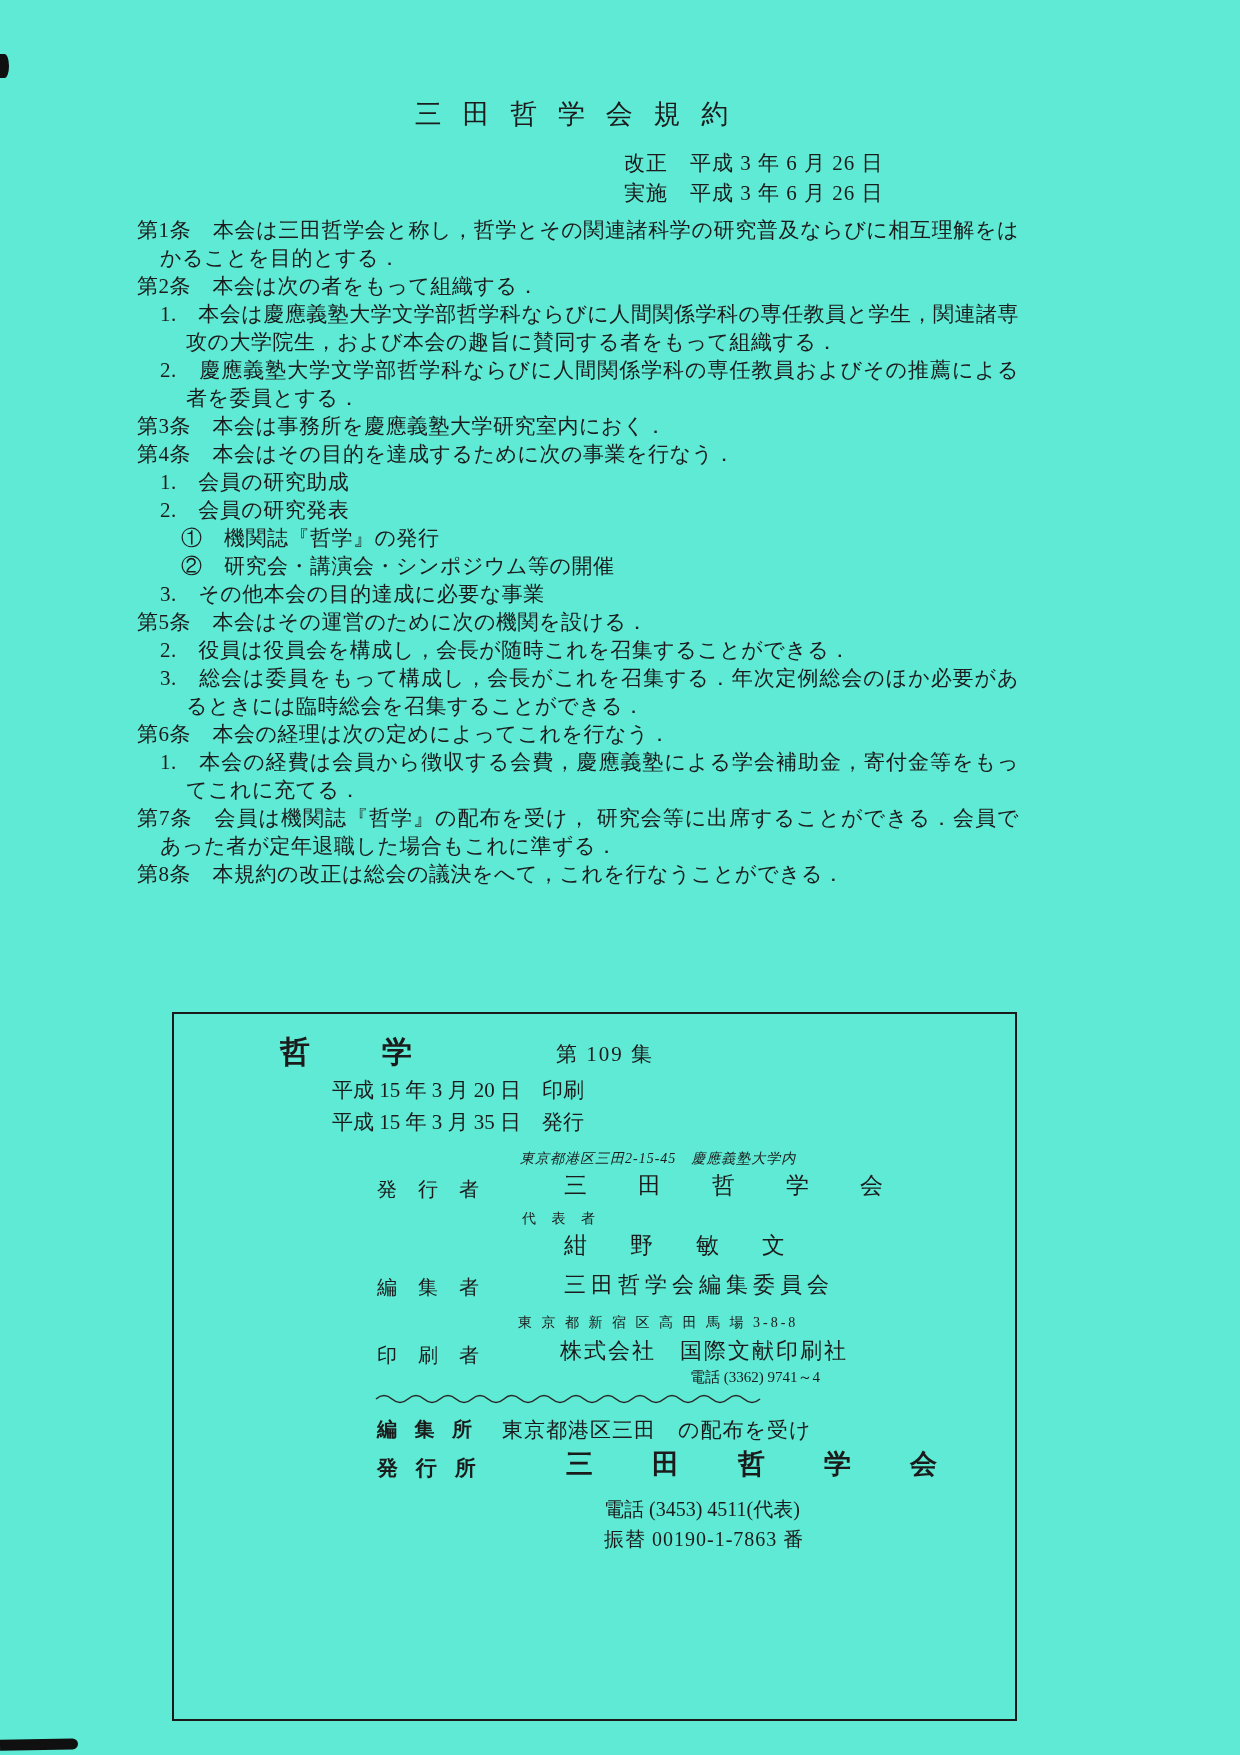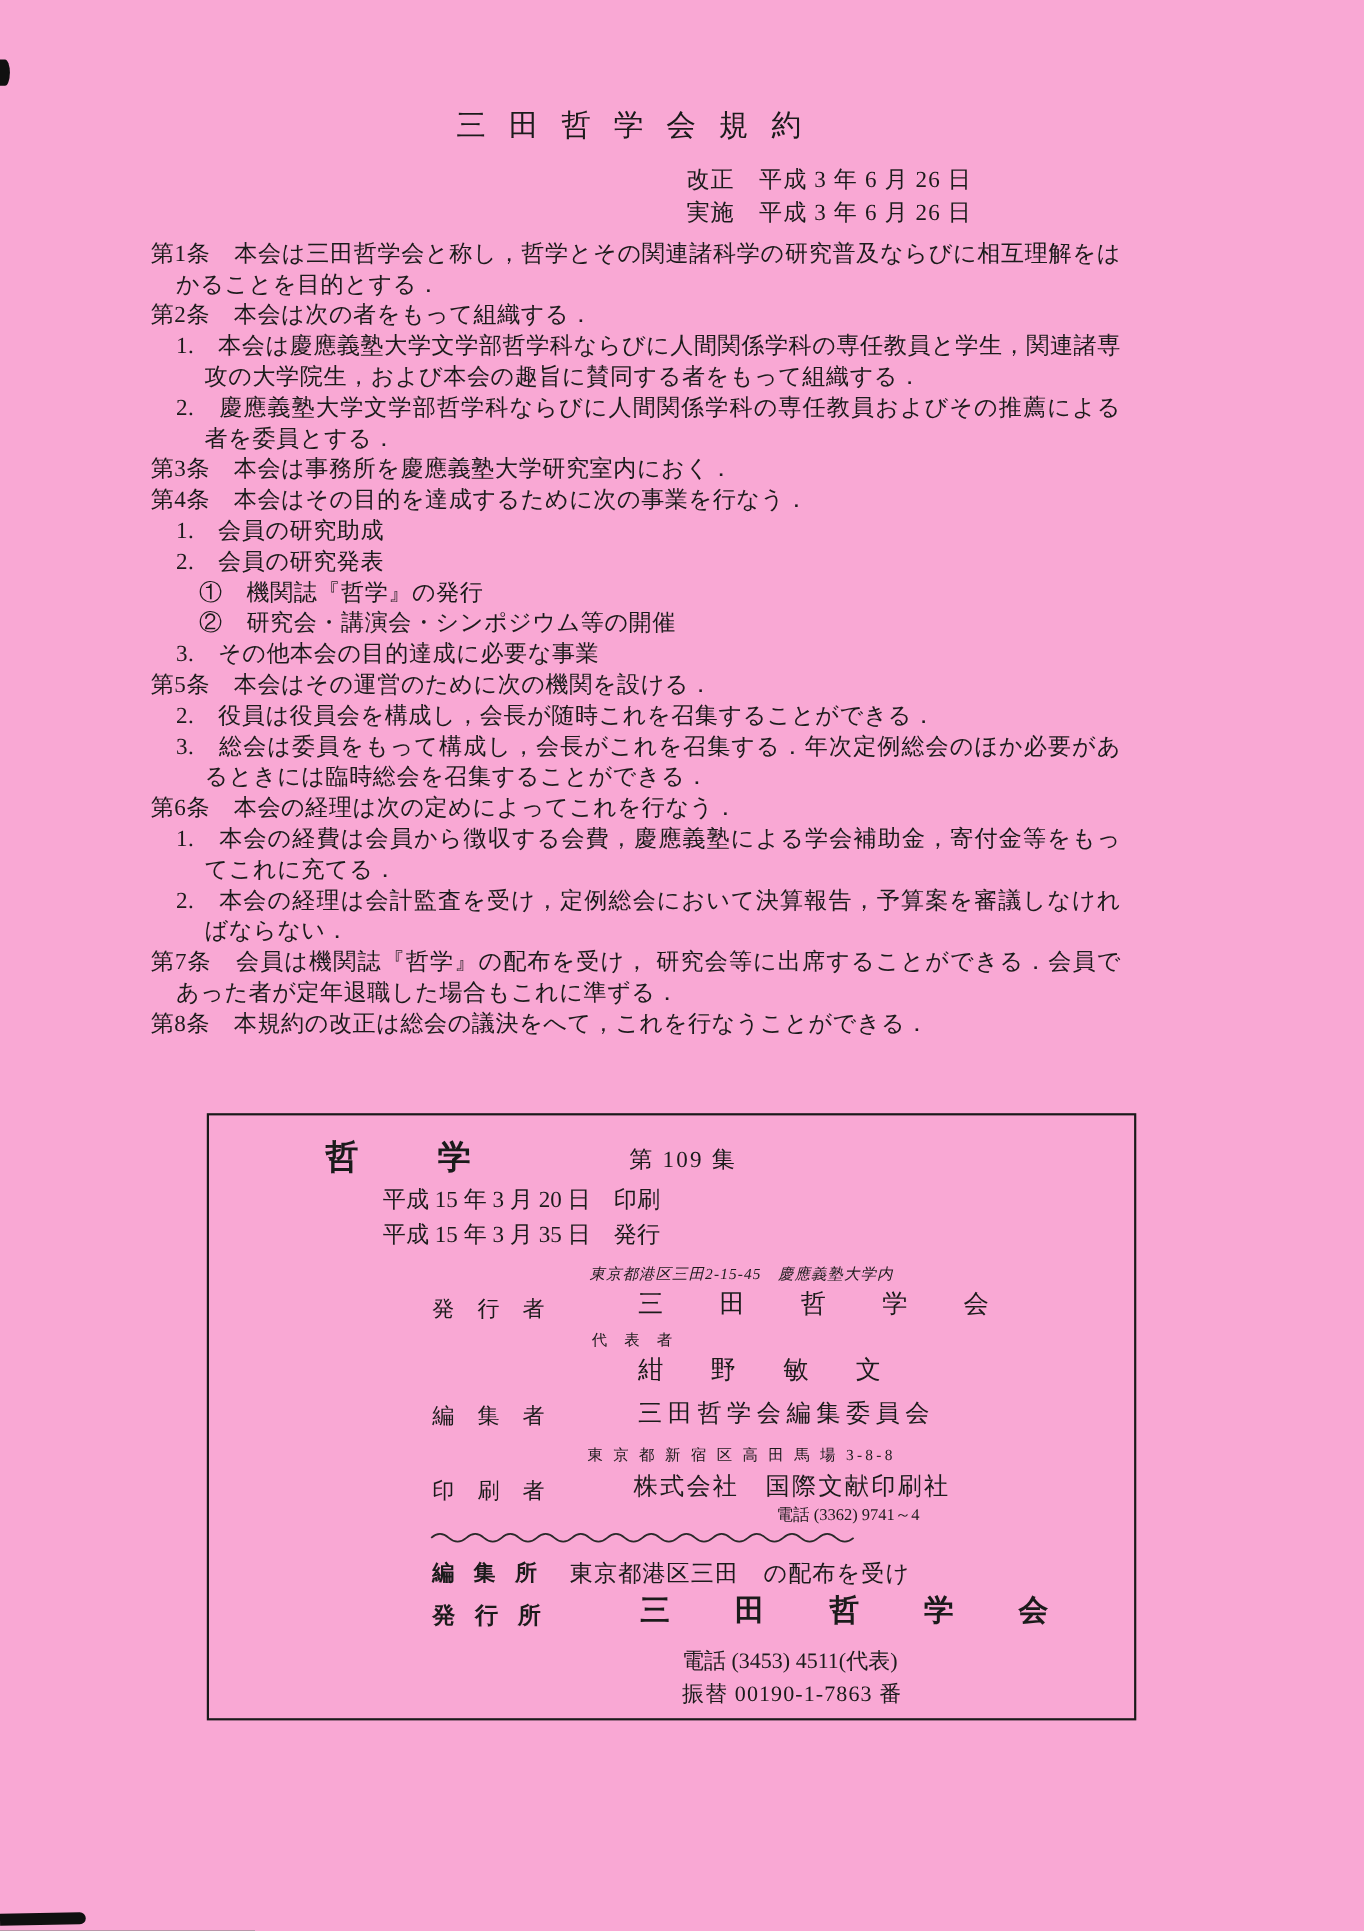--- a/index.html
+++ b/index.html
@@ -1,21 +1,21 @@
 <!DOCTYPE html>
 <html><head>
 <meta charset="utf-8">
 <style>
   * { margin:0; padding:0; box-sizing:border-box; }
   html,body { background:#888; }
   .page {
     position:relative;
     width:1240px; height:1755px;
     margin:0 auto;
-    background:#f9a8d4;
+    background:#5eead4;
     font-family:"Liberation Serif","DejaVu Serif",serif;
     color:#1b1b1b;
     overflow:hidden;
   }
   
   .scan-mark { position:absolute; background:#101010; }
   .mark-top-left { left:0; top:54px; width:9px; height:24px; border-radius:0 60% 60% 0; }
   .mark-bottom-left { left:0; top:1739px; width:78px; height:11px; border-radius:0 6px 6px 0; transform:rotate(-1deg); }
 
   .title {
@@ -39,22 +39,22 @@
     line-height:28px;
     letter-spacing:0.5px;
     text-align:justify;
   }
   .line.article { padding-left:23px; text-indent:-23px; }
   .line.item    { padding-left:49px; text-indent:-26px; }
   .line.sub     { padding-left:44px; }
 
   .colophon {
     position:absolute;
-    left:188px; top:1012px;
-    width:845px; height:552px;
+    left:172px; top:1012px;
+    width:845px; height:709px;
     border:2px solid #1a1a1a;
     background:transparent;
   }
   .cp { position:absolute; white-space:nowrap; }
   .gothic { font-family:"Liberation Sans","DejaVu Sans",sans-serif; }
   .j-title   { left:106px; top:18px;  font-size:30px; font-weight:bold; letter-spacing:4px; }
   .j-issue   { left:382px; top:26px;  font-size:21px; letter-spacing:2px; }
   .printed   { left:158px; top:62px;  font-size:21px; }
   .published { left:158px; top:94px;  font-size:21px; }
   .pub-addr  { left:346px; top:136px; font-size:14px; letter-spacing:1px;font-style:italic; }
@@ -101,21 +101,20 @@
       <div class="line item">1.　会員の研究助成</div>
       <div class="line item">2.　会員の研究発表</div>
       <div class="line sub">①　機関誌『哲学』の発行</div>
       <div class="line sub">②　研究会・講演会・シンポジウム等の開催</div>
       <div class="line item">3.　その他本会の目的達成に必要な事業</div>
       <div class="line article">第5条　本会はその運営のために次の機関を設ける．</div>
       <div class="line item">2.　役員は役員会を構成し，会長が随時これを召集することができる．</div>
       <div class="line item">3.　総会は委員をもって構成し，会長がこれを召集する．年次定例総会のほか必要があるときには臨時総会を召集することができる．</div>
       <div class="line article">第6条　本会の経理は次の定めによってこれを行なう．</div>
       <div class="line item">1.　本会の経費は会員から徴収する会費，慶應義塾による学会補助金，寄付金等をもってこれに充てる．</div>
-      <div class="line item">2.　本会の経理は会計監査を受け，定例総会において決算報告，予算案を審議しなければならない．</div>
       <div class="line article">第7条　会員は機関誌『哲学』の配布を受け， 研究会等に出席することができる．会員であった者が定年退職した場合もこれに準ずる．</div>
       <div class="line article">第8条　本規約の改正は総会の議決をへて，これを行なうことができる．</div>
     </div>
 
   <div class="colophon">
     <span class="cp j-title gothic">哲　　学</span>
     <span class="cp j-issue">第 109 集</span>
     <span class="cp printed">平成 15 年 3 月 20 日　印刷</span>
     <span class="cp published">平成 15 年 3 月 35 日　発行</span>
     <span class="cp pub-addr">東京都港区三田2-15-45　慶應義塾大学内</span>

